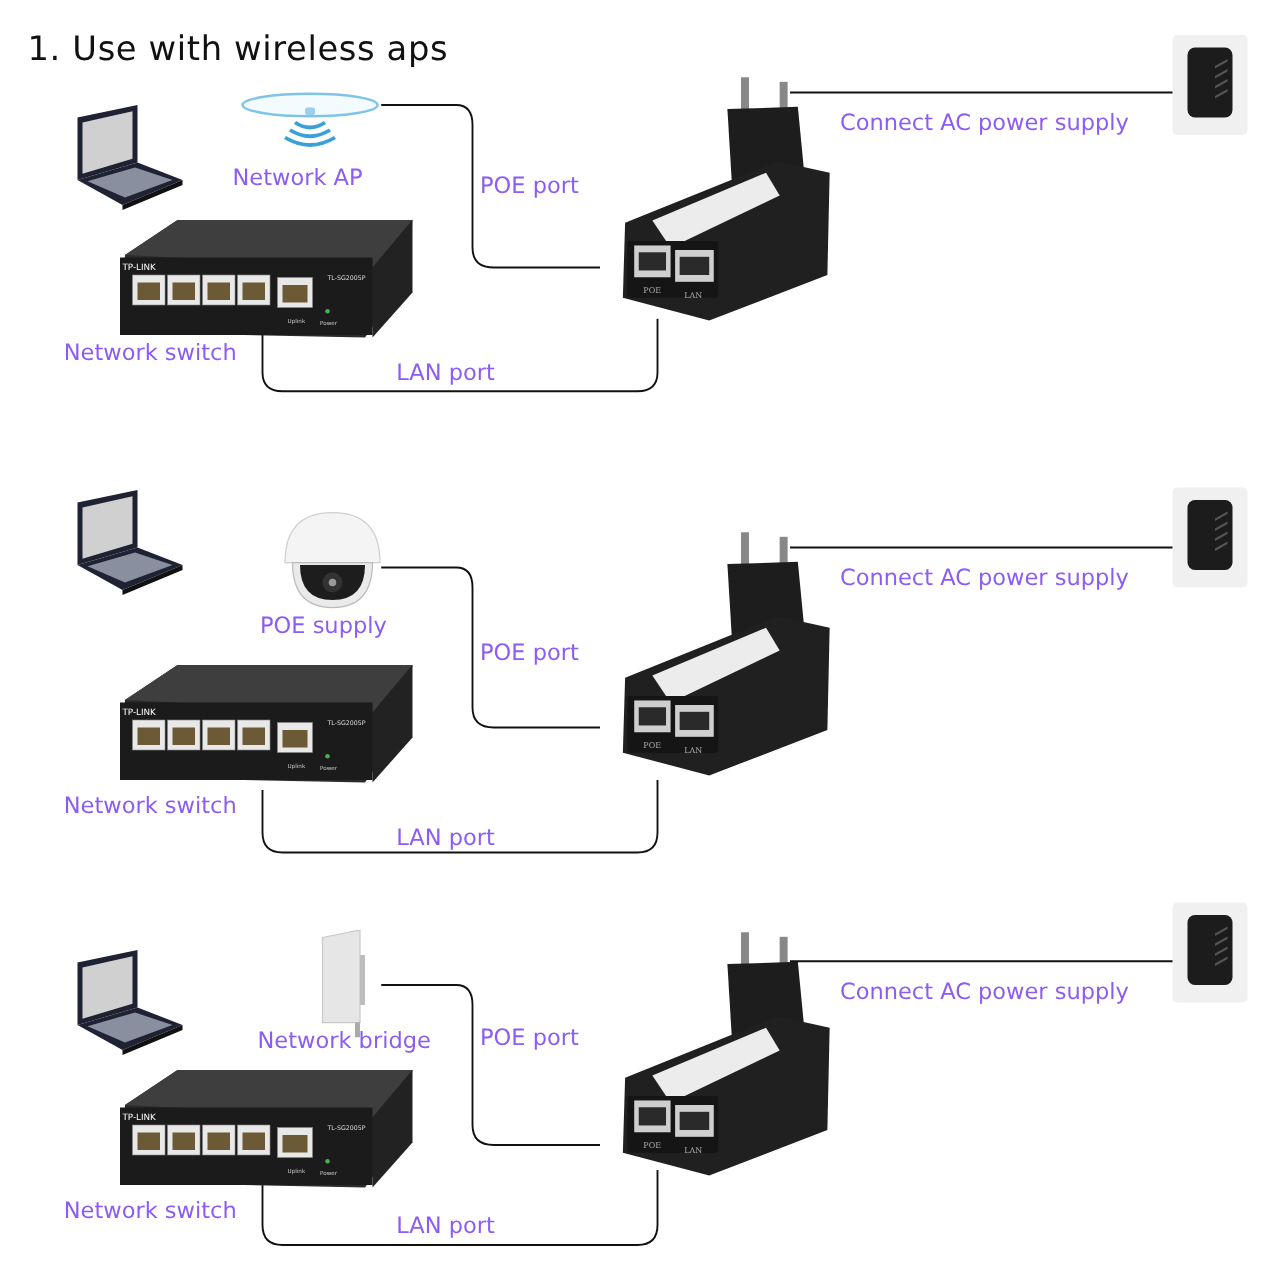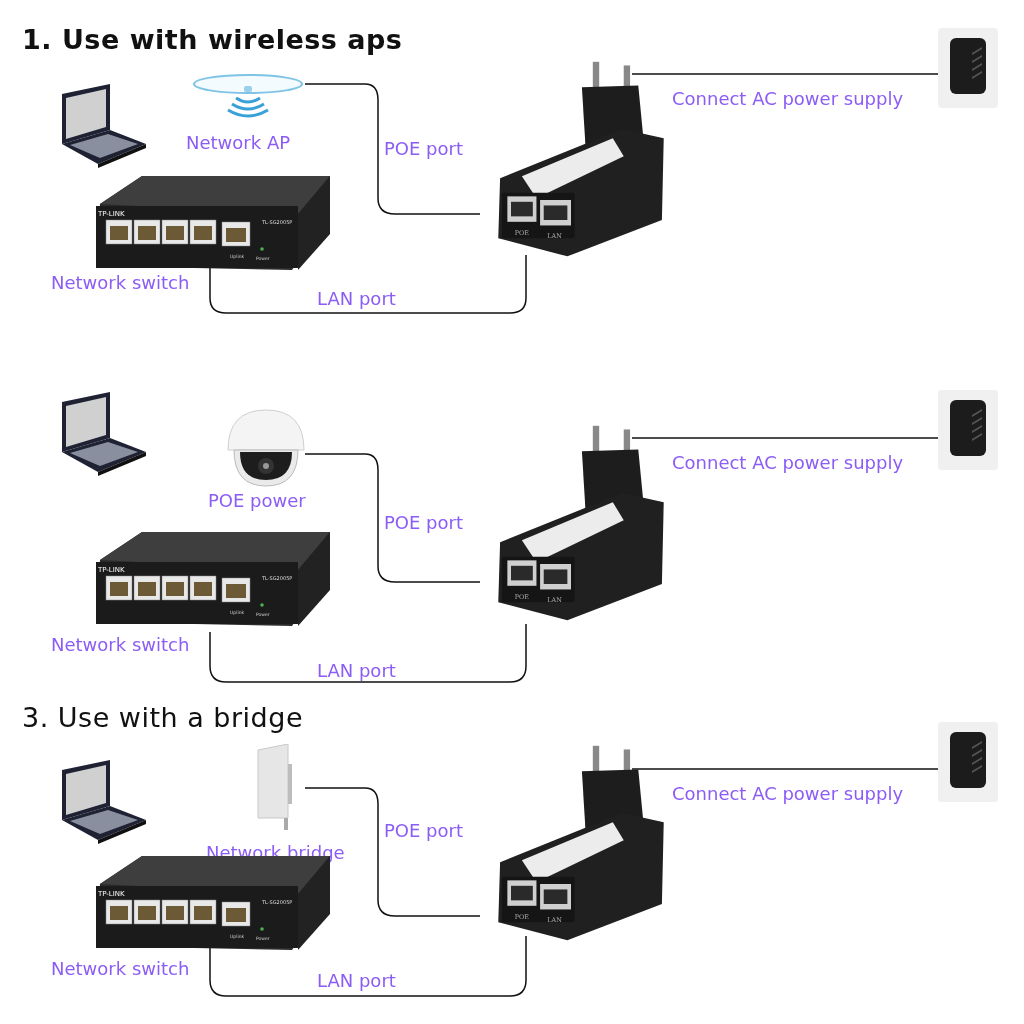--- a/index.html
+++ b/index.html
@@ -18,21 +18,21 @@
   .injector { width:190px; height:200px; }
   
   .outlet { width:60px; height:80px; background:#f0f0f0; border-radius:4px; }
   .outlet .plug { position:absolute; left:12px; top:10px; width:36px; height:56px; background:#1c1c1c; border-radius:6px; }
   .outlet .plug i { position:absolute; left:22px; width:10px; height:2px; background:#555; transform:skewY(-30deg); }
 </style>
 </head>
 <body>
 
 <div class="section" style="top:0;height:330px;">
-  <div class="title" style="top:24px;font-weight:bold;">1. Use with wireless aps</div>
+  <div class="title" style="top:24px;">1. Use with wireless aps</div>
 
   <svg class="wires" viewBox="0 0 1024 340">
     <path d="M305,84 H365 Q378,84 378,100 V198 Q378,214 395,214 H480" fill="none" stroke="#111" stroke-width="1.5"></path>
     <path d="M210,262 V298 Q210,313 226,313 H510 Q526,313 526,298 V255" fill="none" stroke="#111" stroke-width="1.5"></path>
     <path d="M632,74 H940" fill="none" stroke="#111" stroke-width="1.5"></path>
   </svg>
 
   <svg class="device laptop" style="left:58px;top:84px;" viewBox="0 0 90 90">
     <polygon points="4,10 52,0 52,46 4,60" fill="#1e2233"></polygon>
     <polygon points="8,14 48,5 48,43 8,55" fill="#d0d0d0"></polygon>
@@ -121,21 +121,21 @@
     <polygon points="40,80 88,60 88,64 40,84" fill="#111"></polygon>
   </svg>
 
   <svg class="device" style="left:224px;top:76px;width:84px;height:82px;" viewBox="0 0 84 82">
     <path d="M4,44 Q4,4 42,4 Q80,4 80,44 Z" fill="#f4f4f4" stroke="#cfcfcf"></path>
     <path d="M10,44 Q10,80 42,80 Q74,80 74,44 Z" fill="#eaeaea" stroke="#bbb"></path>
     <path d="M16,46 Q16,74 42,74 Q68,74 68,46 Z" fill="#1d1d1d"></path>
     <circle cx="42" cy="60" r="8" fill="#333"></circle>
     <circle cx="42" cy="60" r="3" fill="#999"></circle>
   </svg>
-  <div class="label" style="left:208px;top:160px;">POE power</div>
+  <div class="label" style="left:208px;top:160px;">POE supply</div>
   <div class="label" style="left:384px;top:182px;">POE port</div>
 
   <svg class="device switch" style="left:92px;top:200px;" viewBox="0 0 240 100">
     <polygon points="8,30 50,2 238,2 230,54 200,96 4,92" fill="#2b2b2b"></polygon>
     <polygon points="8,30 50,2 238,2 206,40" fill="#3e3e3e"></polygon>
     <polygon points="206,40 238,2 238,60 206,96" fill="#222"></polygon>
     <rect x="4" y="32" width="202" height="62" fill="#1b1b1b"></rect>
     <text x="6" y="42" font-size="7" fill="#fff" font-family="DejaVu Sans, sans-serif">TP-LINK</text>
     <text x="170" y="50" font-size="5" fill="#ddd" font-family="DejaVu Sans, sans-serif">TL-SG2005P</text>
     <g fill="#e8e8e8" stroke="#888" stroke-width="0.5">
@@ -179,42 +179,41 @@
     <div class="plug">
         <i style="top:12px"></i>
         <i style="top:20px"></i>
         <i style="top:28px"></i>
         <i style="top:36px"></i>
       </div>
   </div>
 </div>
 
 <div class="section" style="top:698px;height:326px;">
-  <div class="title" style="top:4px;">3. Use with a bridge</div>
 
   <svg class="wires" viewBox="0 0 1024 326" style="height:326px;">
     <path d="M305,90 H365 Q378,90 378,106 V202 Q378,218 395,218 H480" fill="none" stroke="#111" stroke-width="1.5"></path>
     <path d="M210,245 V282 Q210,298 226,298 H510 Q526,298 526,282 V238" fill="none" stroke="#111" stroke-width="1.5"></path>
     <path d="M632,71 H940" fill="none" stroke="#111" stroke-width="1.5"></path>
   </svg>
 
   <svg class="device laptop" style="left:58px;top:62px;" viewBox="0 0 90 90">
     <polygon points="4,10 52,0 52,46 4,60" fill="#1e2233"></polygon>
     <polygon points="8,14 48,5 48,43 8,55" fill="#d0d0d0"></polygon>
     <polygon points="4,60 52,46 88,60 40,80" fill="#1e2233"></polygon>
     <polygon points="12,61 50,50 80,60 42,74" fill="#8a8fa0"></polygon>
     <polygon points="40,80 88,60 88,64 40,84" fill="#111"></polygon>
   </svg>
 
   <svg class="device" style="left:256px;top:46px;width:40px;height:86px;" viewBox="0 0 40 86">
     <polygon points="2,6 32,0 32,74 2,74" fill="#e6e6e6" stroke="#c8c8c8"></polygon>
     <rect x="32" y="20" width="4" height="40" fill="#bdbdbd"></rect>
     <rect x="28" y="74" width="4" height="12" fill="#aaa"></rect>
   </svg>
-  <div class="label" style="left:206px;top:144px;">Network bridge</div>
+  <div class="label" style="left:206px;top:124px;">Network bridge</div>
   <div class="label" style="left:384px;top:122px;">POE port</div>
 
   <svg class="device switch" style="left:92px;top:156px;" viewBox="0 0 240 100">
     <polygon points="8,30 50,2 238,2 230,54 200,96 4,92" fill="#2b2b2b"></polygon>
     <polygon points="8,30 50,2 238,2 206,40" fill="#3e3e3e"></polygon>
     <polygon points="206,40 238,2 238,60 206,96" fill="#222"></polygon>
     <rect x="4" y="32" width="202" height="62" fill="#1b1b1b"></rect>
     <text x="6" y="42" font-size="7" fill="#fff" font-family="DejaVu Sans, sans-serif">TP-LINK</text>
     <text x="170" y="50" font-size="5" fill="#ddd" font-family="DejaVu Sans, sans-serif">TL-SG2005P</text>
     <g fill="#e8e8e8" stroke="#888" stroke-width="0.5">

